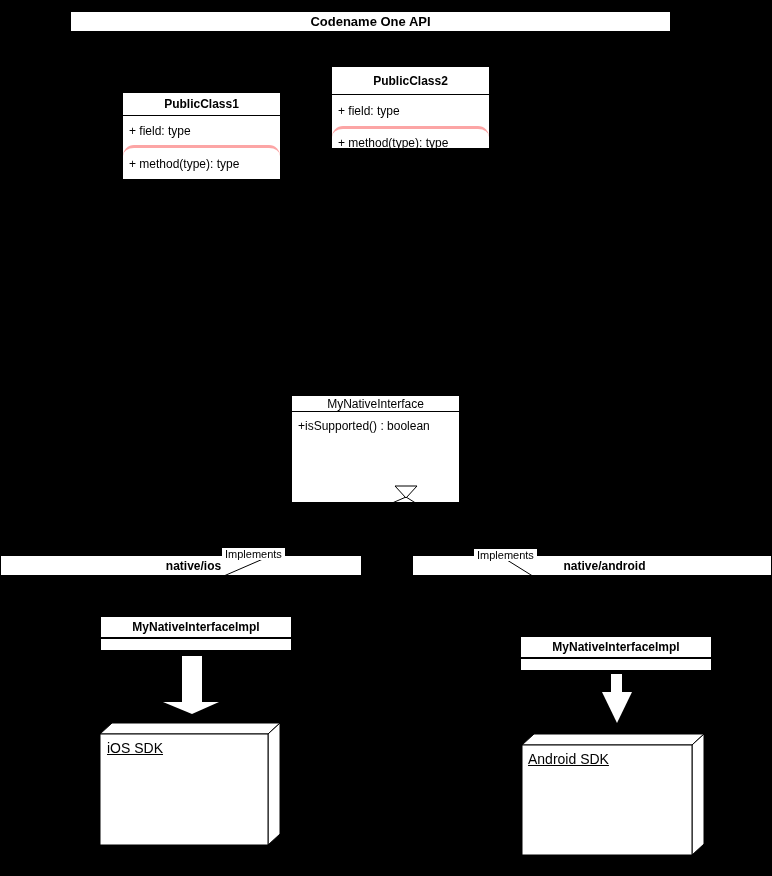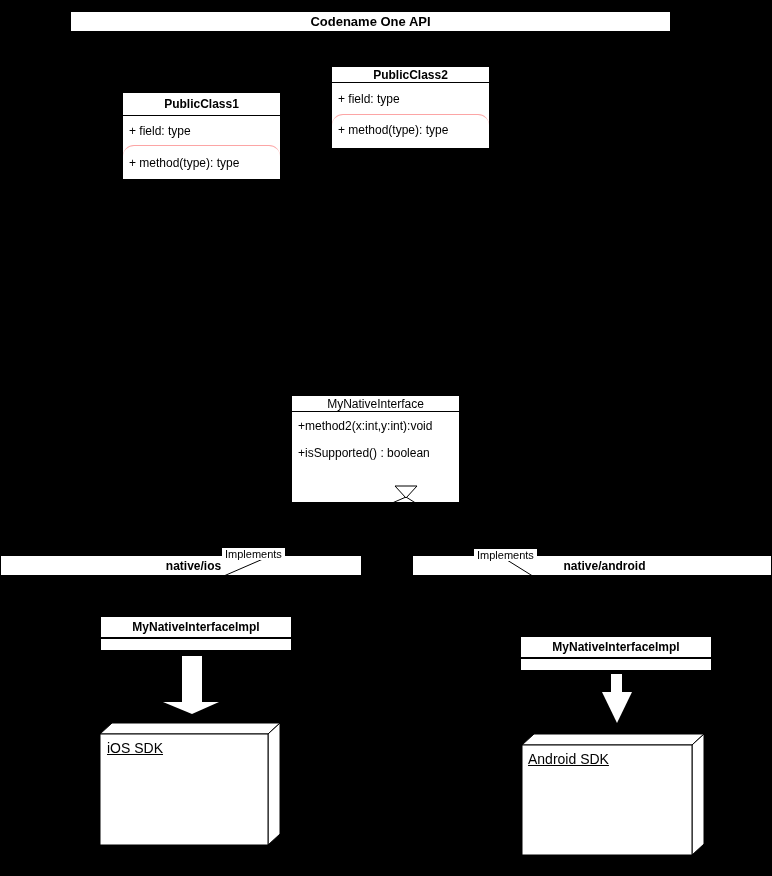--- a/index.html
+++ b/index.html
@@ -11,27 +11,27 @@
   
   .whitebox{background:#fff;border:1px solid #000;box-sizing:border-box;}
   
   .api-bar{left:70px;top:3px;width:601px;height:21px;display:flex;align-items:center;justify-content:center;z-index:1;}
   .api-bar span{font-size:13px;font-weight:bold;}
   
   .uml{z-index:1;background:#fff;border:1px solid #000;box-sizing:border-box;}
   .uml .title{display:flex;align-items:center;justify-content:center;border-bottom:1px solid #000;box-sizing:border-box;font-size:12px;}
   .uml .title.bold{font-weight:bold;}
   .uml .row{display:flex;align-items:center;padding-left:6px;font-size:12px;box-sizing:border-box;}
-  .uml .row + .row{border-top:1px solid #fca5a5;border-radius:11px;}
+  .uml .row + .row{border-top:3px solid #fca5a5;border-radius:11px;}
   #pc1{left:122px;top:84px;width:159px;height:88px;}
   #pc1 .title{height:23px;}
   #pc1 .r1{height:29px;}
   #pc1 .r2{height:34px;}
   #pc2{left:331px;top:58px;width:159px;height:83px;}
-  #pc2 .title{height:16px;}
+  #pc2 .title{height:28px;}
   #pc2 .r1{height:31px;}
   #pc2 .r2{height:30px;}
   #mni{left:291px;top:387px;width:169px;height:108px;}
   #mni .title{height:16px;font-weight:normal;}
   #mni .meth{height:27px;display:flex;align-items:center;padding-left:6px;font-size:12px;}
   
   .impl{z-index:1;background:#fff;border:1px solid #000;box-sizing:border-box;}
   .impl .title{height:22px;display:flex;align-items:center;justify-content:center;
     font-size:12px;font-weight:bold;border-bottom:2px solid #000;box-sizing:border-box;}
   #impl-ios{left:100px;top:608px;width:192px;height:35px;}
@@ -67,21 +67,20 @@
   </div>
 
   <div id="pc2" class="abs uml">
     <div class="title bold">PublicClass2</div>
     <div class="row r1">+ field: type</div>
     <div class="row r2">+ method(type): type</div>
   </div>
 
   <div id="mni" class="abs uml">
     <div class="title">MyNativeInterface</div>
-    <div class="meth">+method2(x:int,y:int):void</div>
     <div class="meth">+isSupported() : boolean</div>
   </div>
 
   <div id="pkg-ios" class="abs whitebox pkg-bar">
     <span class="pkg-label">native/ios</span>
   </div>
   <div id="pkg-android" class="abs whitebox pkg-bar">
     <span class="pkg-label">native/android</span>
   </div>
 

